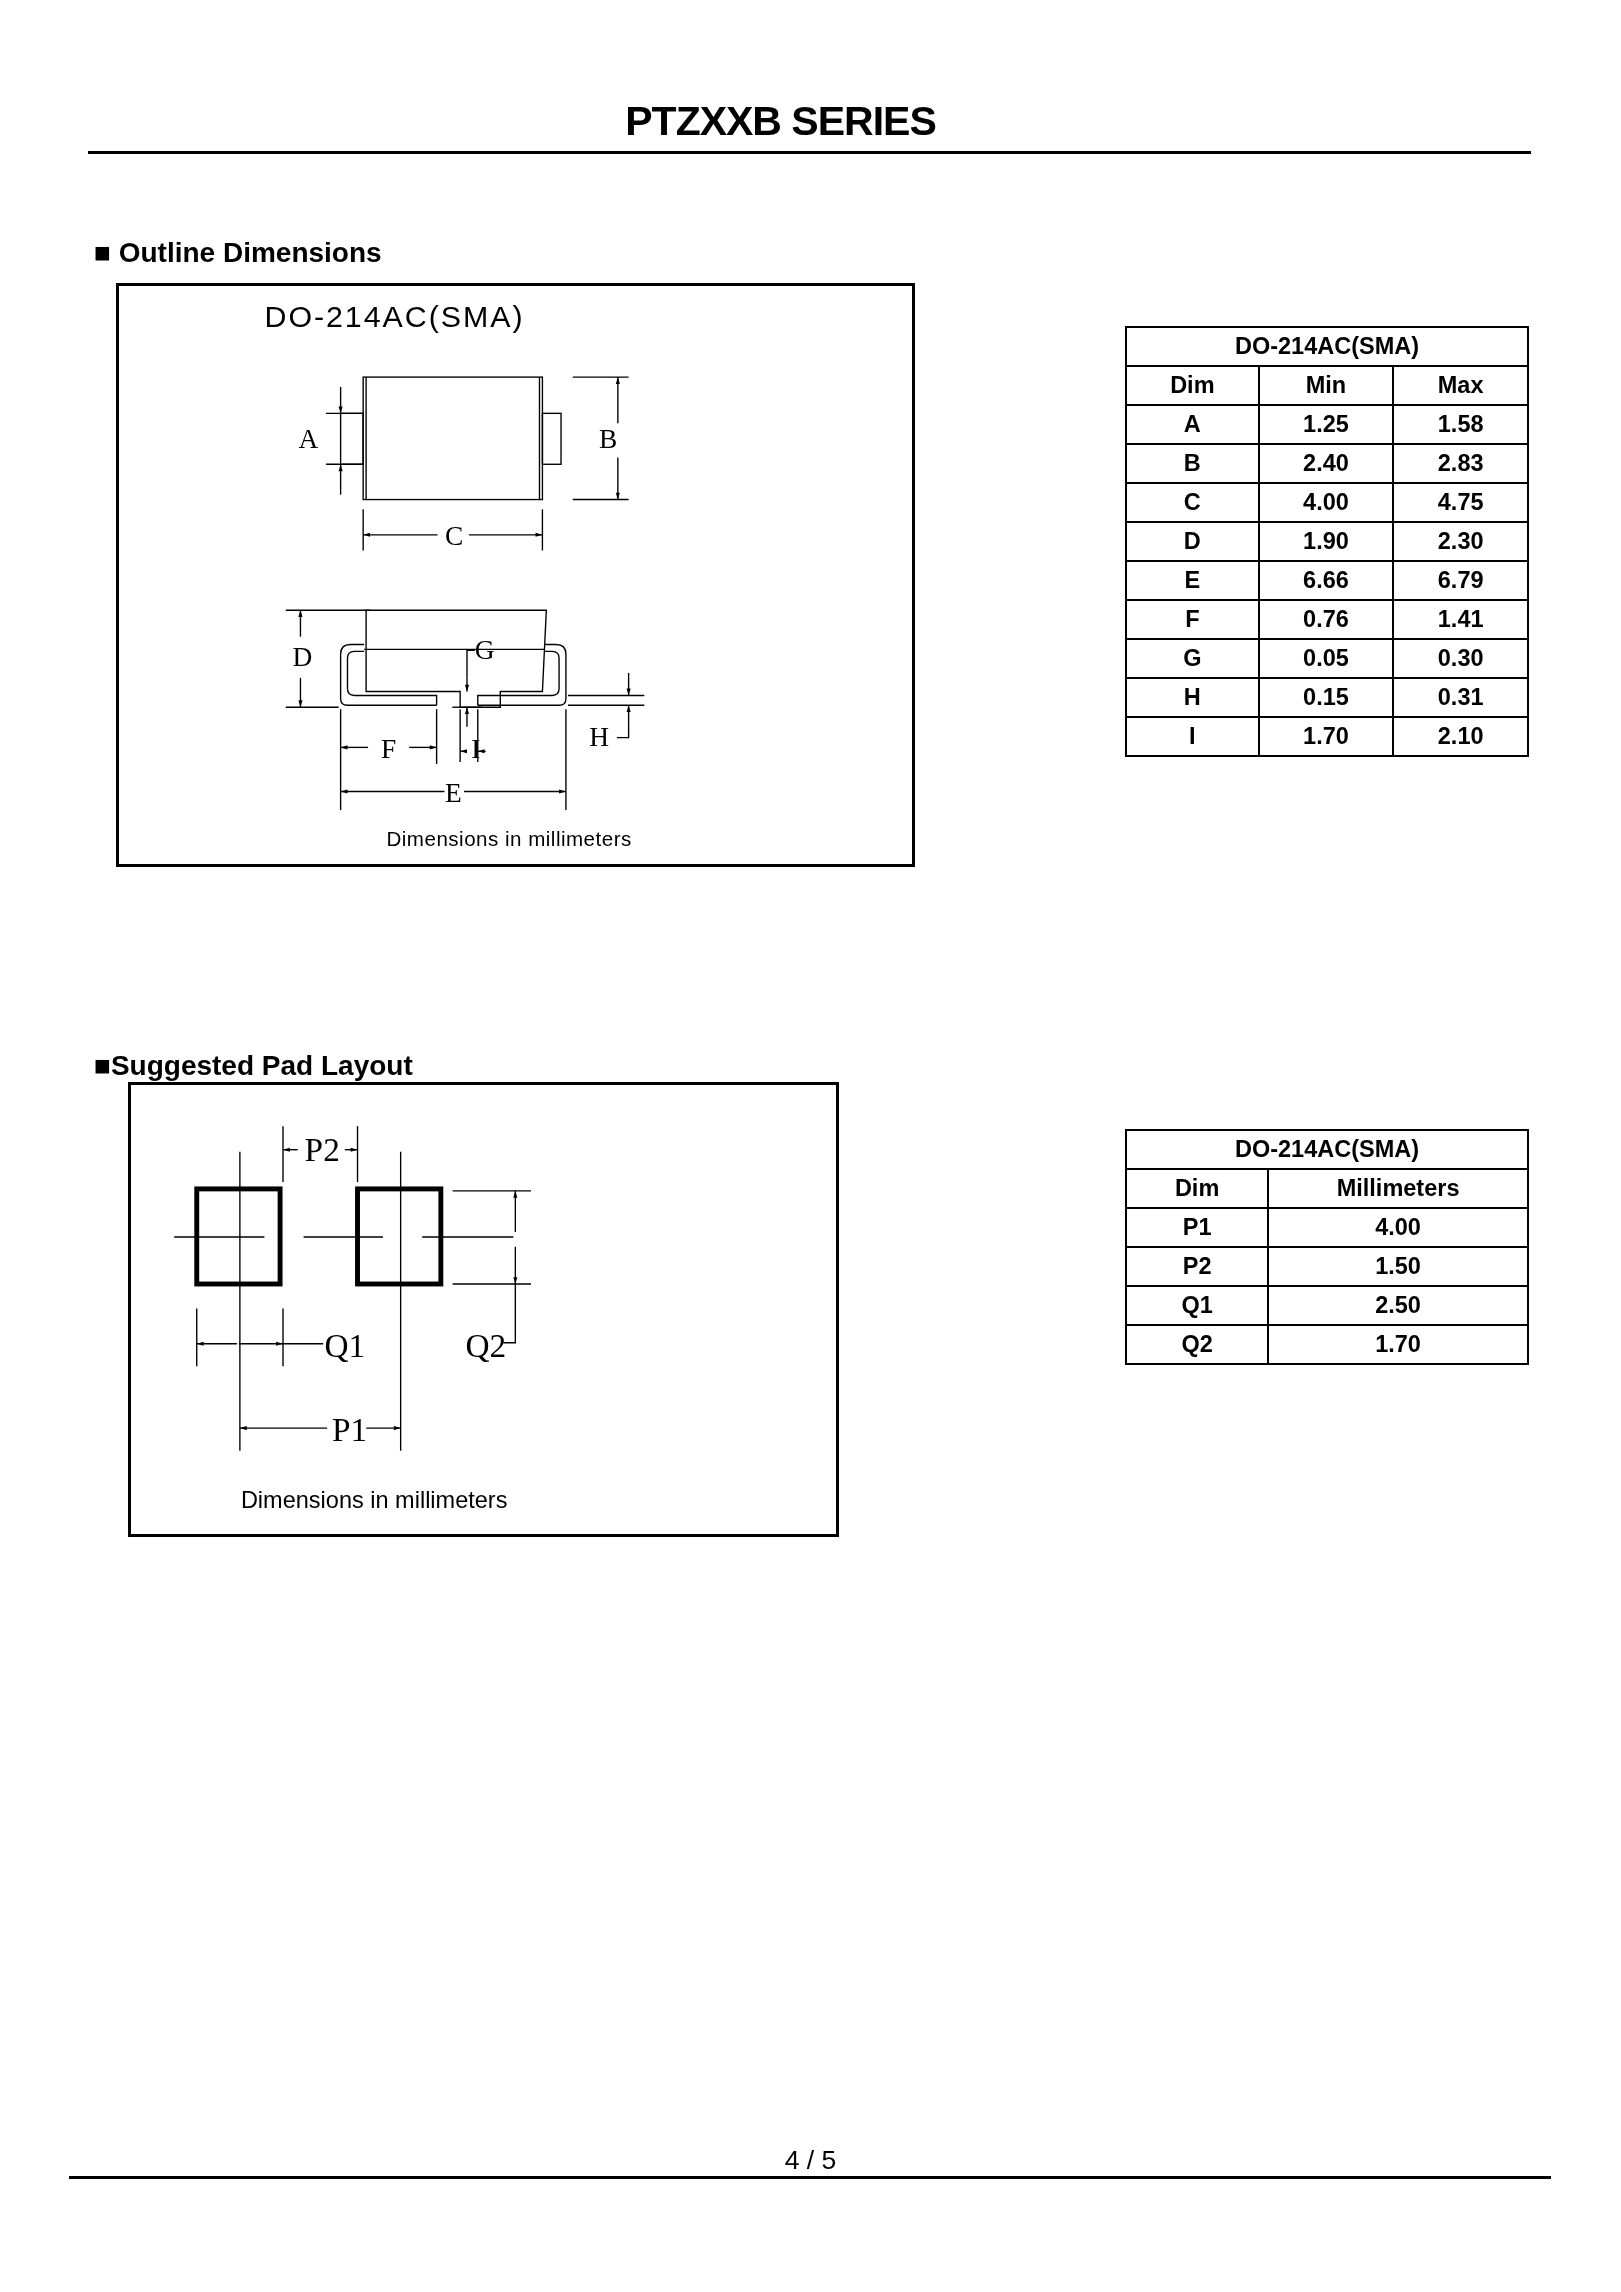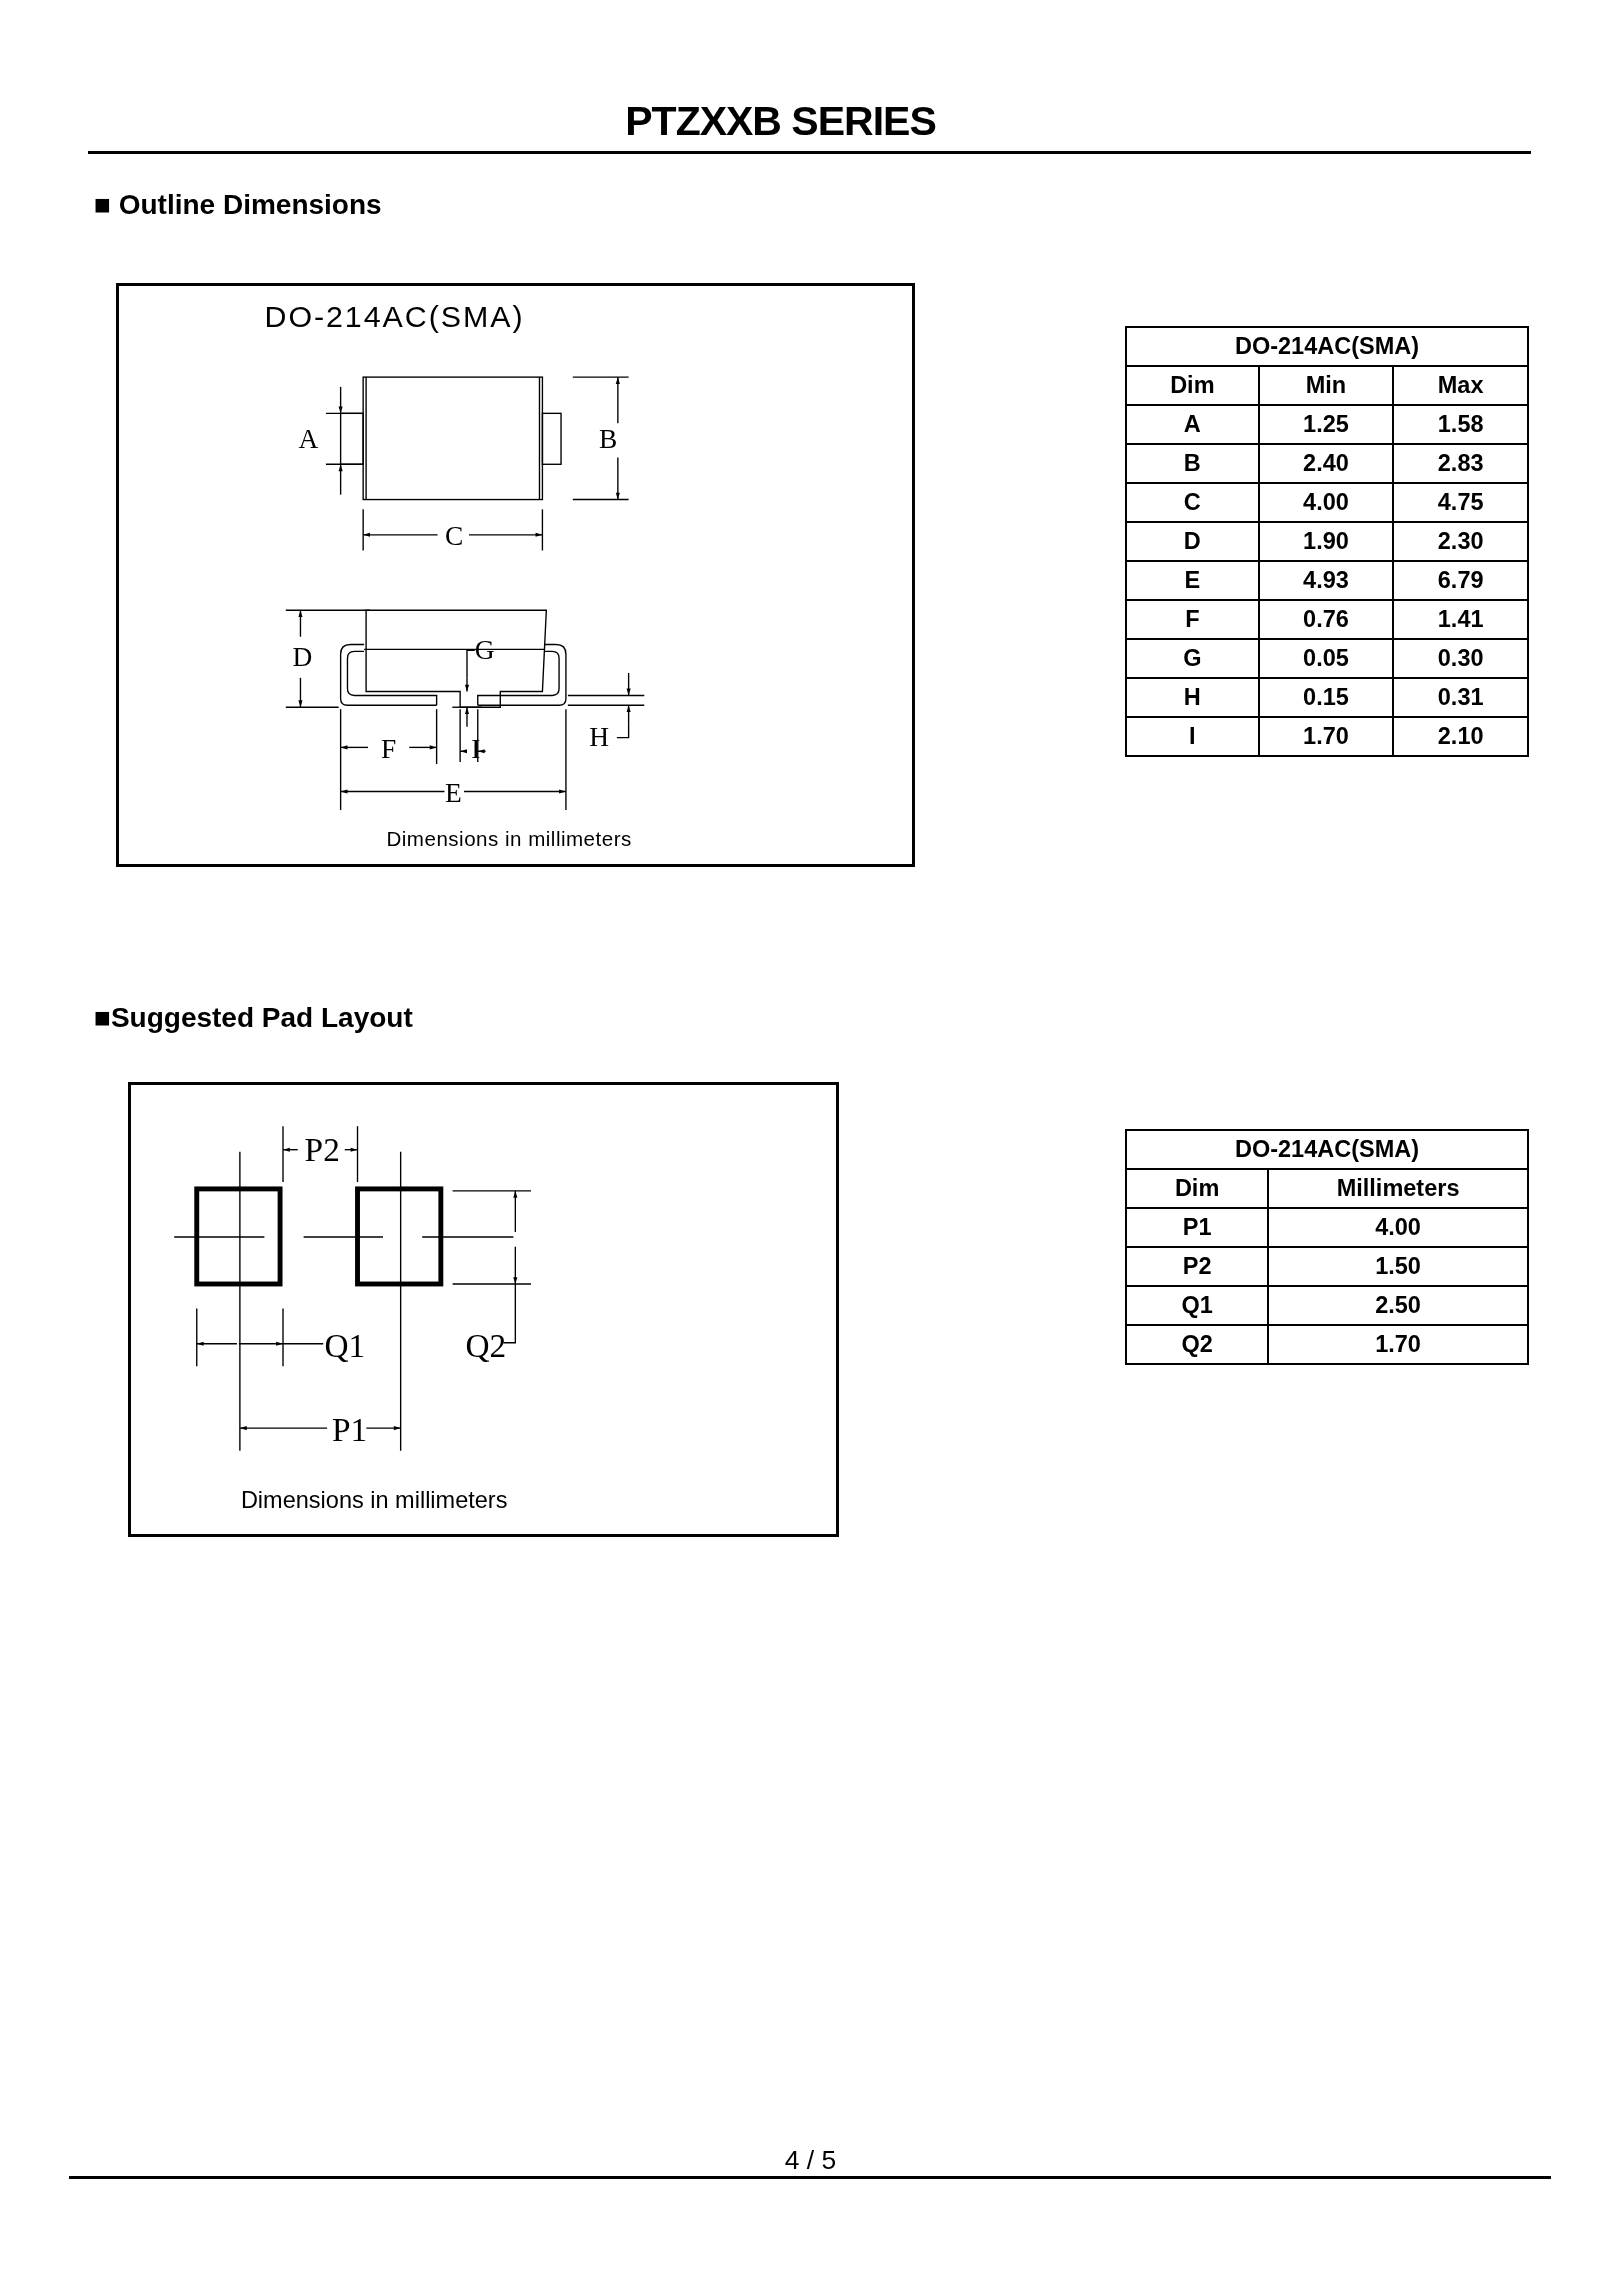--- a/index.html
+++ b/index.html
@@ -4,21 +4,21 @@
 <style>
   html, body { margin: 0; padding: 0; background: #ffffff; }
   body { width: 1621px; height: 2293px; position: relative; overflow: hidden;
          font-family: "Liberation Sans", sans-serif; color: #000; }
   .abs { position: absolute; }
   #page-title { left: 0; width: 1561px; top: 98px; text-align: center;
                 font-size: 41px; font-weight: bold; letter-spacing: -1px; }
   .hrule { background: #000; height: 2.9px; }
   #rule-top { left: 88px; width: 1443px; top: 151px; }
   #rule-bottom { left: 69px; width: 1482px; top: 2176px; }
-  .section-h { font-size: 28px; font-weight: bold; left: 94px; }
+  .section-h { font-size: 28px; font-weight: bold; left: 94px; margin-top: 48px; }
   #outline-h { top: 189px; }
   #pad-h { top: 1002px; }
   .drawbox { border: 3.9px solid #000; box-sizing: border-box; }
   #outline-box { left: 116px; top: 283px; width: 799px; height: 584px; }
   #pad-box { left: 128px; top: 1082px; width: 711px; height: 455px; }
   svg text.serif { font-family: "Liberation Serif", serif; }
   svg text.sans { font-family: "Liberation Sans", sans-serif; }
   table.dim { position: absolute; border-collapse: collapse; font-size: 23.5px; }
   table.dim td, table.dim th { border: 2.5px solid #000; text-align: center;
      padding: 0; height: 37px; font-weight: bold; }
@@ -148,21 +148,21 @@
         <td>4.00</td>
         <td>4.75</td>
       </tr>
   <tr>
         <td>D</td>
         <td>1.90</td>
         <td>2.30</td>
       </tr>
   <tr>
         <td>E</td>
-        <td>4.93</td>
+        <td>6.66</td>
         <td>6.79</td>
       </tr>
   <tr>
         <td>F</td>
         <td>0.76</td>
         <td>1.41</td>
       </tr>
   <tr>
         <td>G</td>
         <td>0.05</td>

